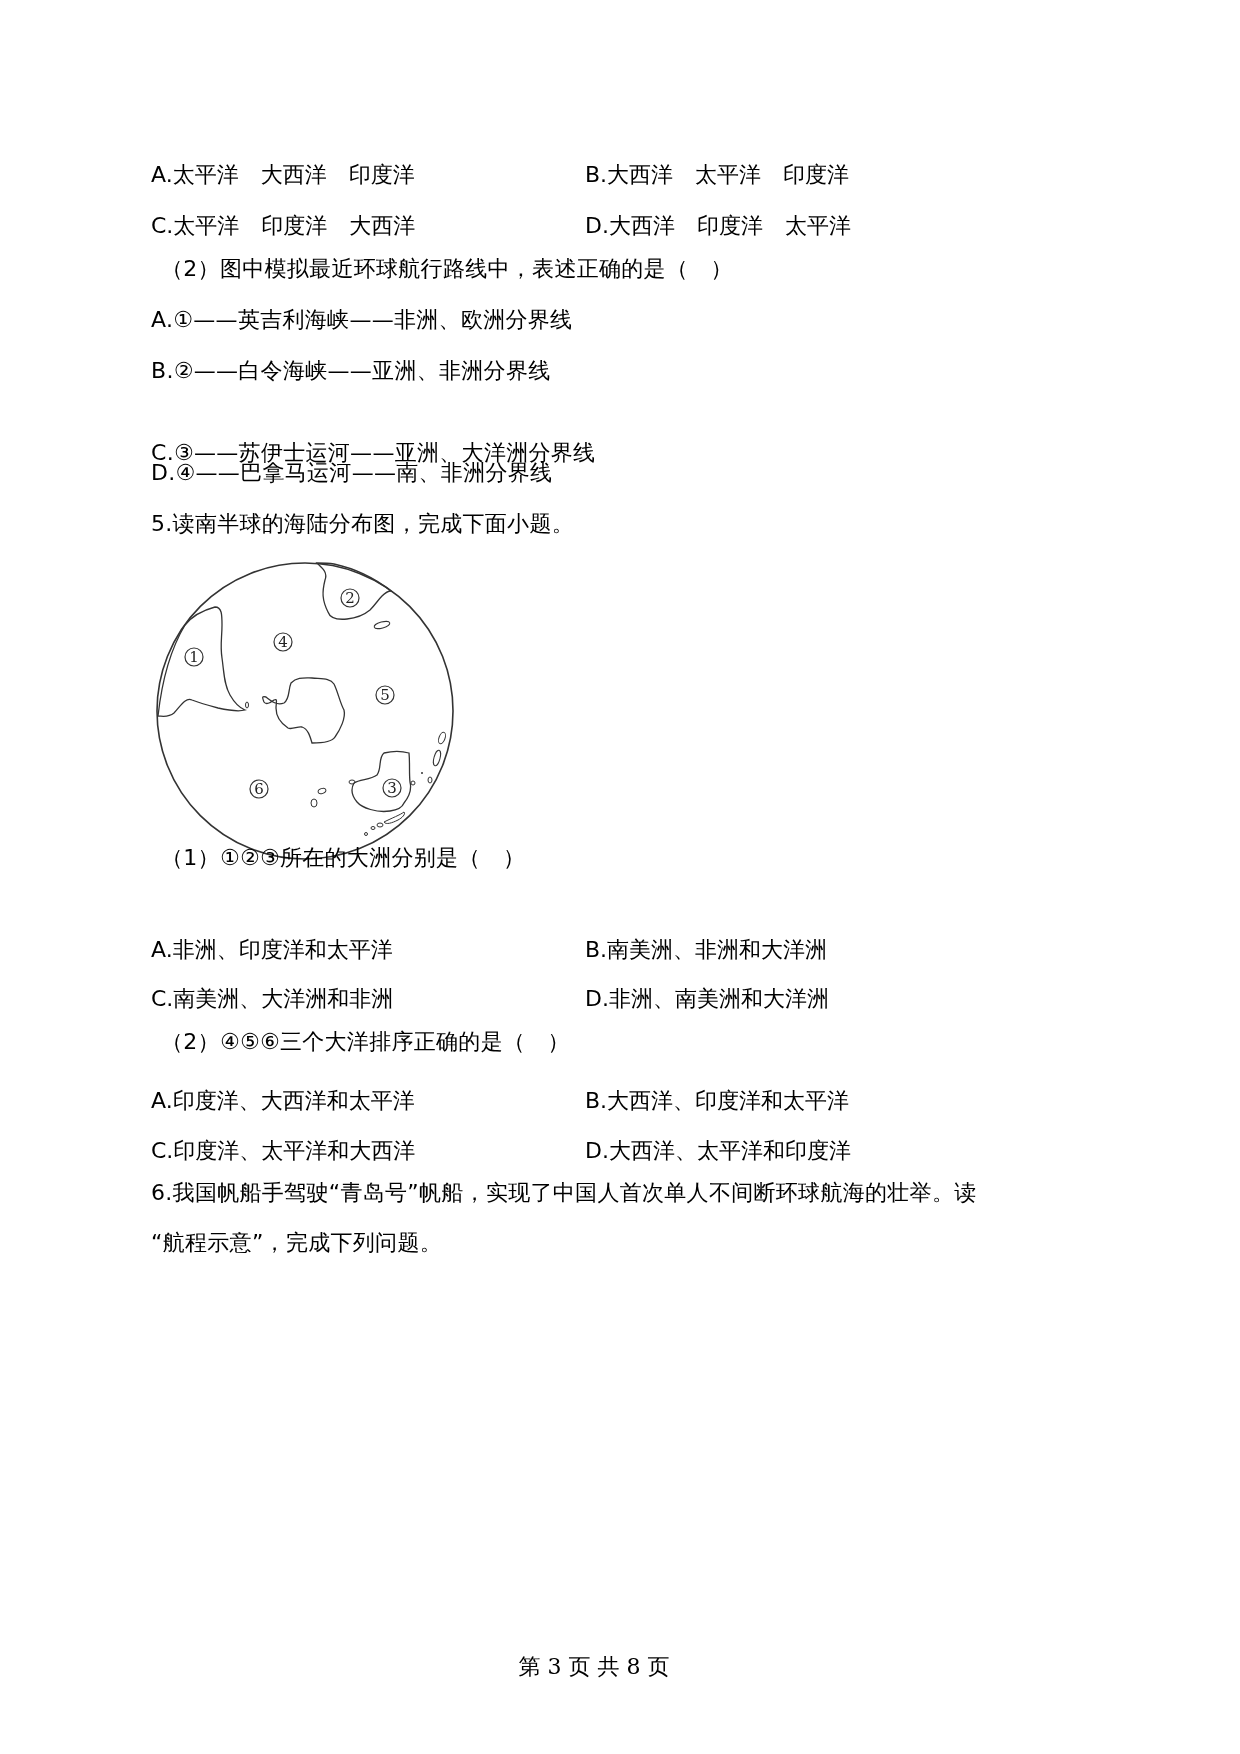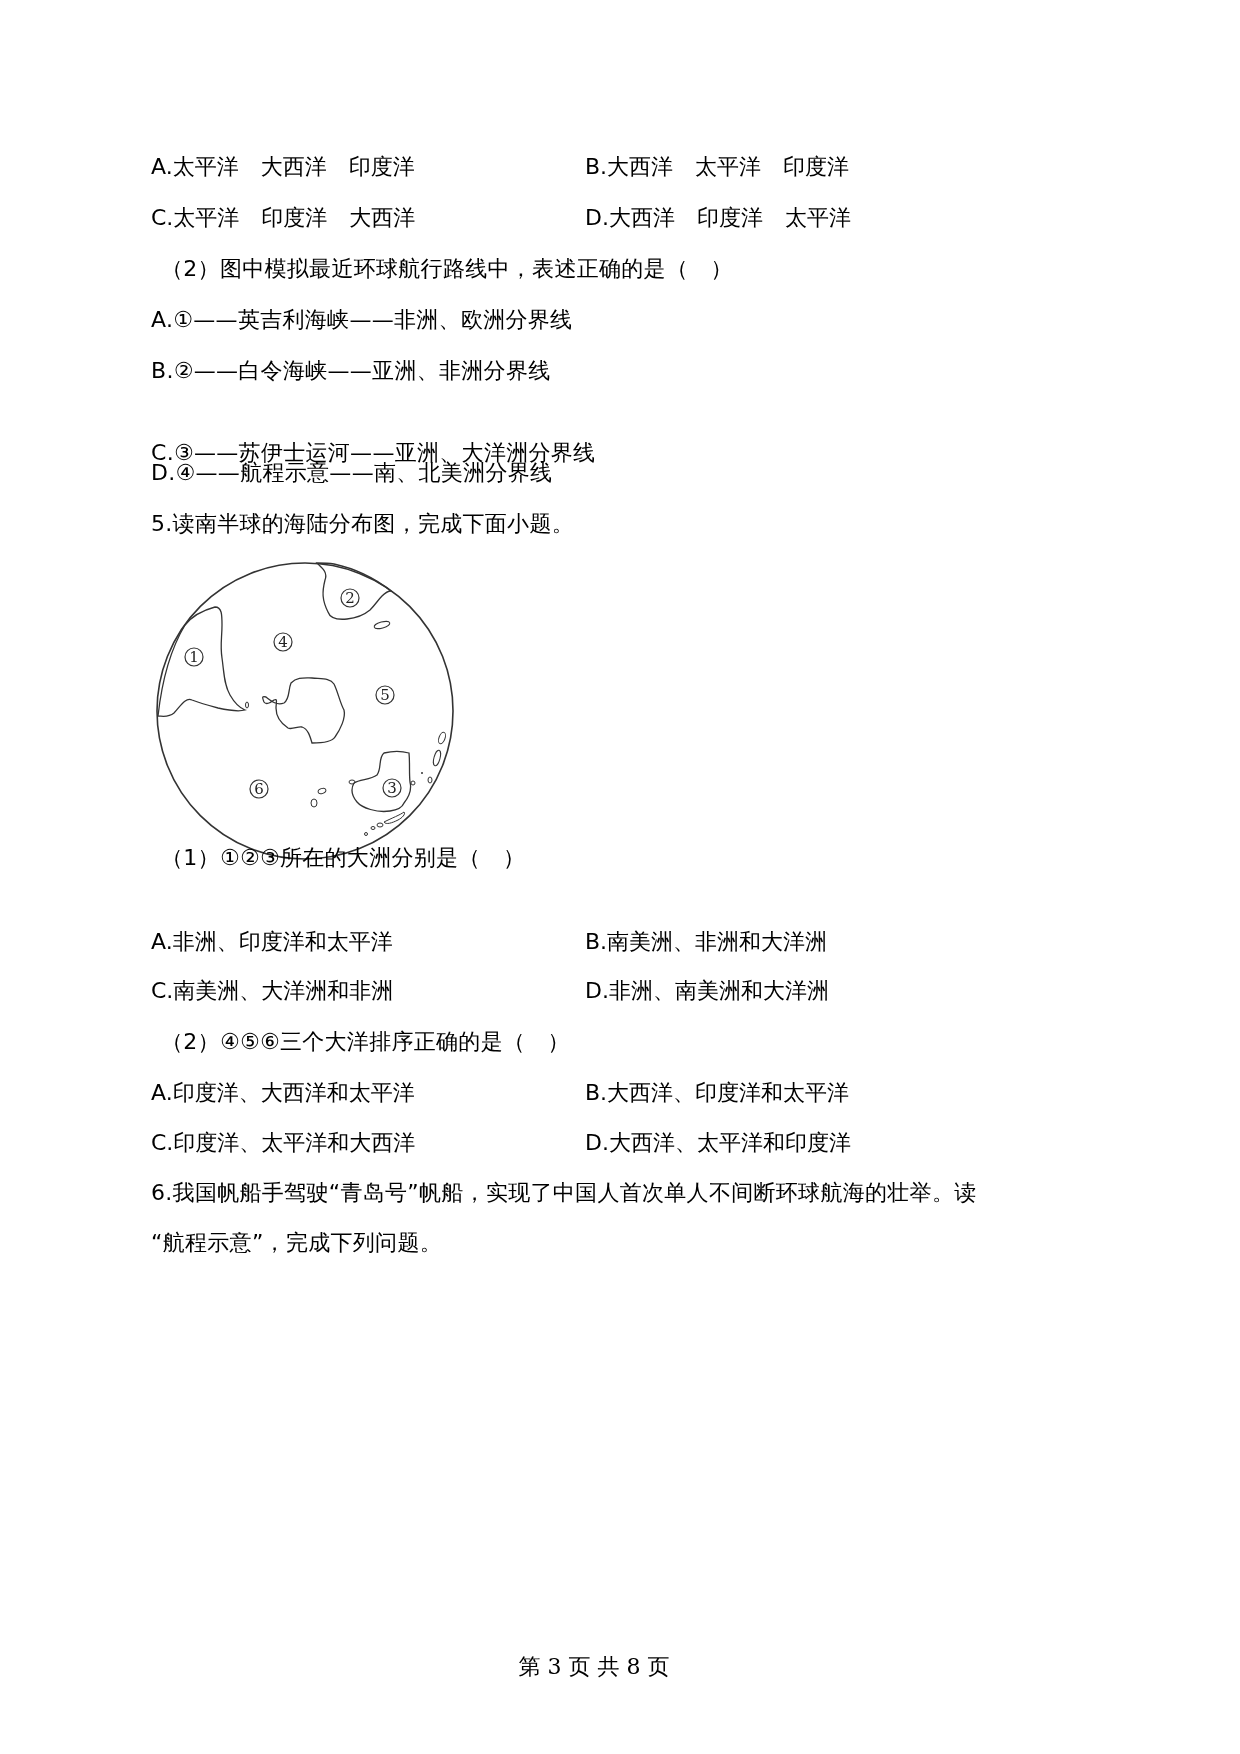--- a/index.html
+++ b/index.html
@@ -1,19 +1,19 @@
 <!DOCTYPE html>
 <html><head>
 <meta charset="utf-8">
 <style>
   html, body { margin: 0; padding: 0; background: #ffffff; }
   body { width: 1240px; height: 1754px; position: relative; overflow: hidden;
          font-family: "DejaVu Sans", "Liberation Sans", sans-serif; color: #000; }
   .line { position: absolute; left: 151px; font-size: 22px; line-height: 30px; white-space: nowrap; letter-spacing: 0.3px; }
-  .opt-row { position: absolute; left: 151px; width: 1000px; height: 30px; font-size: 22px; line-height: 30px; white-space: nowrap; }
+  .opt-row { position: absolute; left: 151px; width: 1000px; height: 30px; font-size: 22px; line-height: 30px; white-space: nowrap; margin-top: 8px; }
   .opt-row .left { position: absolute; left: 0; }
   .opt-row .right { position: absolute; left: 434px; }
   .indent { left: 161px; }
   .globe { position: absolute; left: 152px; top: 560px; width: 306px; height: 302px; }
   .footer { position: absolute; top: 1652px; left: 0; width: 1188px; text-align: center;
             font-family: "DejaVu Serif", "Liberation Serif", serif; font-size: 22px; line-height: 30px; }
 </style>
 </head>
 <body>
 
@@ -23,21 +23,21 @@
 </div>
 <div class="opt-row" style="top:203px;">
   <span class="left">C.太平洋　印度洋　大西洋</span>
   <span class="right">D.大西洋　印度洋　太平洋</span>
 </div>
 
 <div class="line indent" style="top:254px;">（2）图中模拟最近环球航行路线中，表述正确的是（　）</div>
 <div class="line" style="top:305px;">A.①——英吉利海峡——非洲、欧洲分界线</div>
 <div class="line" style="top:356px;">B.②——白令海峡——亚洲、非洲分界线</div>
 <div class="line" style="top:407px;margin-top:31px;">C.③——苏伊士运河——亚洲、大洋洲分界线</div>
-<div class="line" style="top:458px;">D.④——航程示意——南、北美洲分界线</div>
+<div class="line" style="top:458px;">D.④——巴拿马运河——南、非洲分界线</div>
 
 <div class="line" style="top:509px;">5.读南半球的海陆分布图，完成下面小题。</div>
 
 <svg class="globe" viewBox="0 0 306 302">
   <circle cx="153" cy="151" r="148" fill="none" stroke="#333" stroke-width="1.6"></circle>
 
   <path d="M33,65 C40,56 52,50 63,47 C70,47 70,55 70,65 C70,78 68,85 70,98 C72,112 72,125 78,135 C82,142 88,148 93,150 C86,152 75,150 66,148 C55,145 48,143 40,140 C33,137 28,147 22,153 C16,158 10,156 6,156 C10,120 18,90 33,65 Z" fill="none" stroke="#333" stroke-width="1.3"></path>
   <ellipse cx="95" cy="145" rx="1.5" ry="3" fill="none" stroke="#333" stroke-width="1"></ellipse>
 
   <path d="M165,3 C170,8 176,12 173,20 C170,32 170,40 176,52 C178,58 185,60 195,59 C205,58 212,55 218,50 C223,45 226,40 230,36 C233,33 236,31 239,31 C225,20 205,9 182,4 C176,3 170,3 165,3 Z" fill="none" stroke="#333" stroke-width="1.3"></path>

